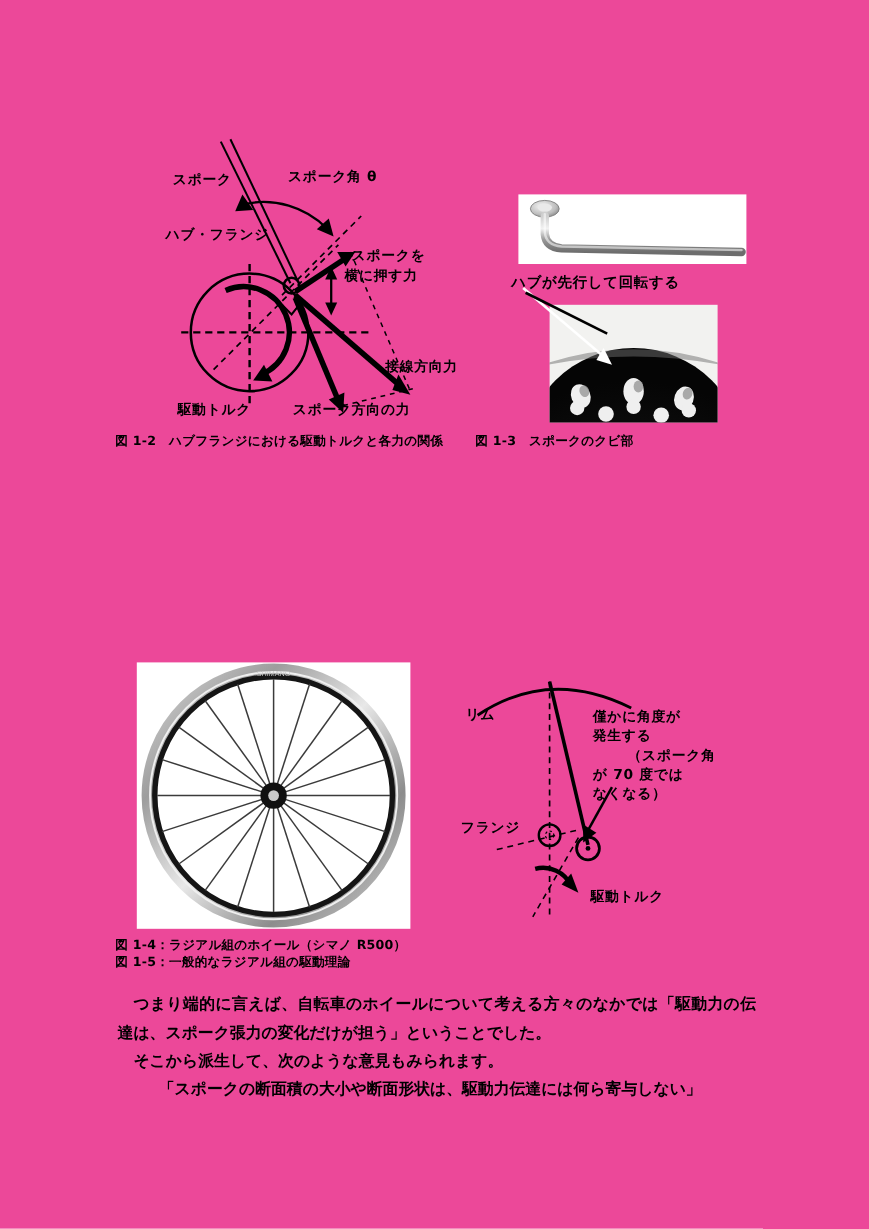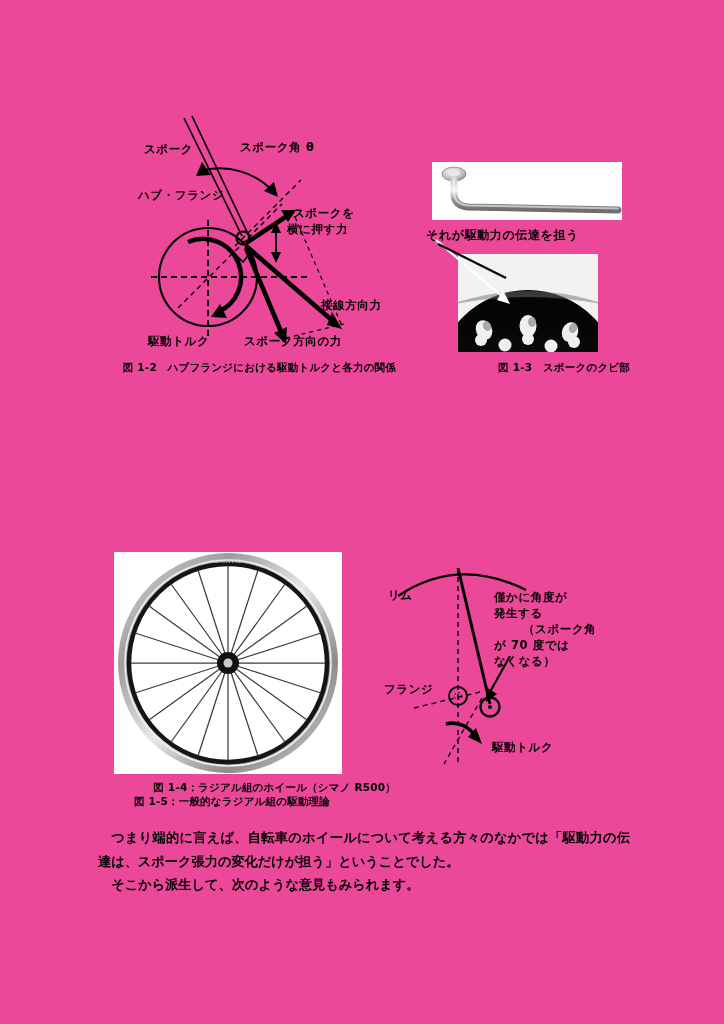--- a/index.html
+++ b/index.html
@@ -58,22 +58,22 @@
     position: absolute;
     left: 96px;
     width: 534px;
     display: flex;
     font-size: 10.5px;
     font-weight: 700;
     letter-spacing: .2px;
   }
   #caption-row-1 { top: 361px; }
   #caption-row-2 { top: 781px; flex-direction: column; }
-  .caption-cell-left  { width: 300px; text-align: right; }
-  .caption-cell-right { width: 234px; text-align: right; }
+  .caption-cell-left  { width: 300px; text-align: left; }
+  .caption-cell-right { width: 234px; text-align: left; }
 
   
   .body-block {
     position: absolute;
     left: 98px;
     width: 532px;
     font-size: 13.2px;
     font-weight: 700;
     line-height: 23.5px;
     text-align: justify;
@@ -186,21 +186,21 @@
         </defs>
         <rect x="0" y="0" width="190" height="58" fill="#ffffff"></rect>
 
         <ellipse cx="22" cy="12" rx="12" ry="7" fill="url(#spokeHead)" stroke="#7a7a7a" stroke-width="0.7"></ellipse>
         <ellipse cx="22" cy="11" rx="6" ry="3.4" fill="#e9e9e9"></ellipse>
 
         <path d="M 22 18 L 22 33 Q 23 44 36 45 L 186 48" fill="none" stroke="url(#spokeShaft)" stroke-width="7" stroke-linecap="round"></path>
         <path d="M 22 18 L 22 33 Q 23 44 36 45 L 186 48" fill="none" stroke="#ffffff" stroke-width="2" stroke-linecap="round" opacity="0.55" transform="translate(0,-1.6)"></path>
       </svg>
 
-      <div class="diag-label" style="left:0px; top:66px; font-size:12px;">それが駆動力の伝達を担う</div>
+      <div class="diag-label" style="left:0px; top:66px; font-size:12px;">ハブが先行して回転する</div>
 
       <svg width="140" height="98" viewBox="0 0 140 98" style="position:absolute;left:32px;top:92px;">
         <defs>
           <radialGradient id="hubBody" cx="50%" cy="110%" r="95%">
             <stop offset="0%" stop-color="#3a3a3a"></stop>
             <stop offset="45%" stop-color="#141414"></stop>
             <stop offset="100%" stop-color="#050505"></stop>
           </radialGradient>
           <clipPath id="hubClip">
               <rect x="0" y="0" width="140" height="98"></rect>
@@ -335,15 +335,16 @@
   </div>
 
   <div id="caption-row-2" class="caption-row">
     <div class="caption-cell-left">図 1-4：ラジアル組のホイール（シマノ R500）</div>
     <div class="caption-cell-right">図 1-5：一般的なラジアル組の駆動理論</div>
   </div>
 
   <div id="body-bottom" class="body-block">
     <p>つまり端的に言えば、自転車のホイールについて考える方々のなかでは「駆動力の伝達は、スポーク張力の変化だけが担う」ということでした。</p>
     <p>そこから派生して、次のような意見もみられます。</p>
+    <p class="indent2">「スポークの断面積の大小や断面形状は、駆動力伝達には何ら寄与しない」</p>
   </div>
 
 </div>
 
 </body></html>

